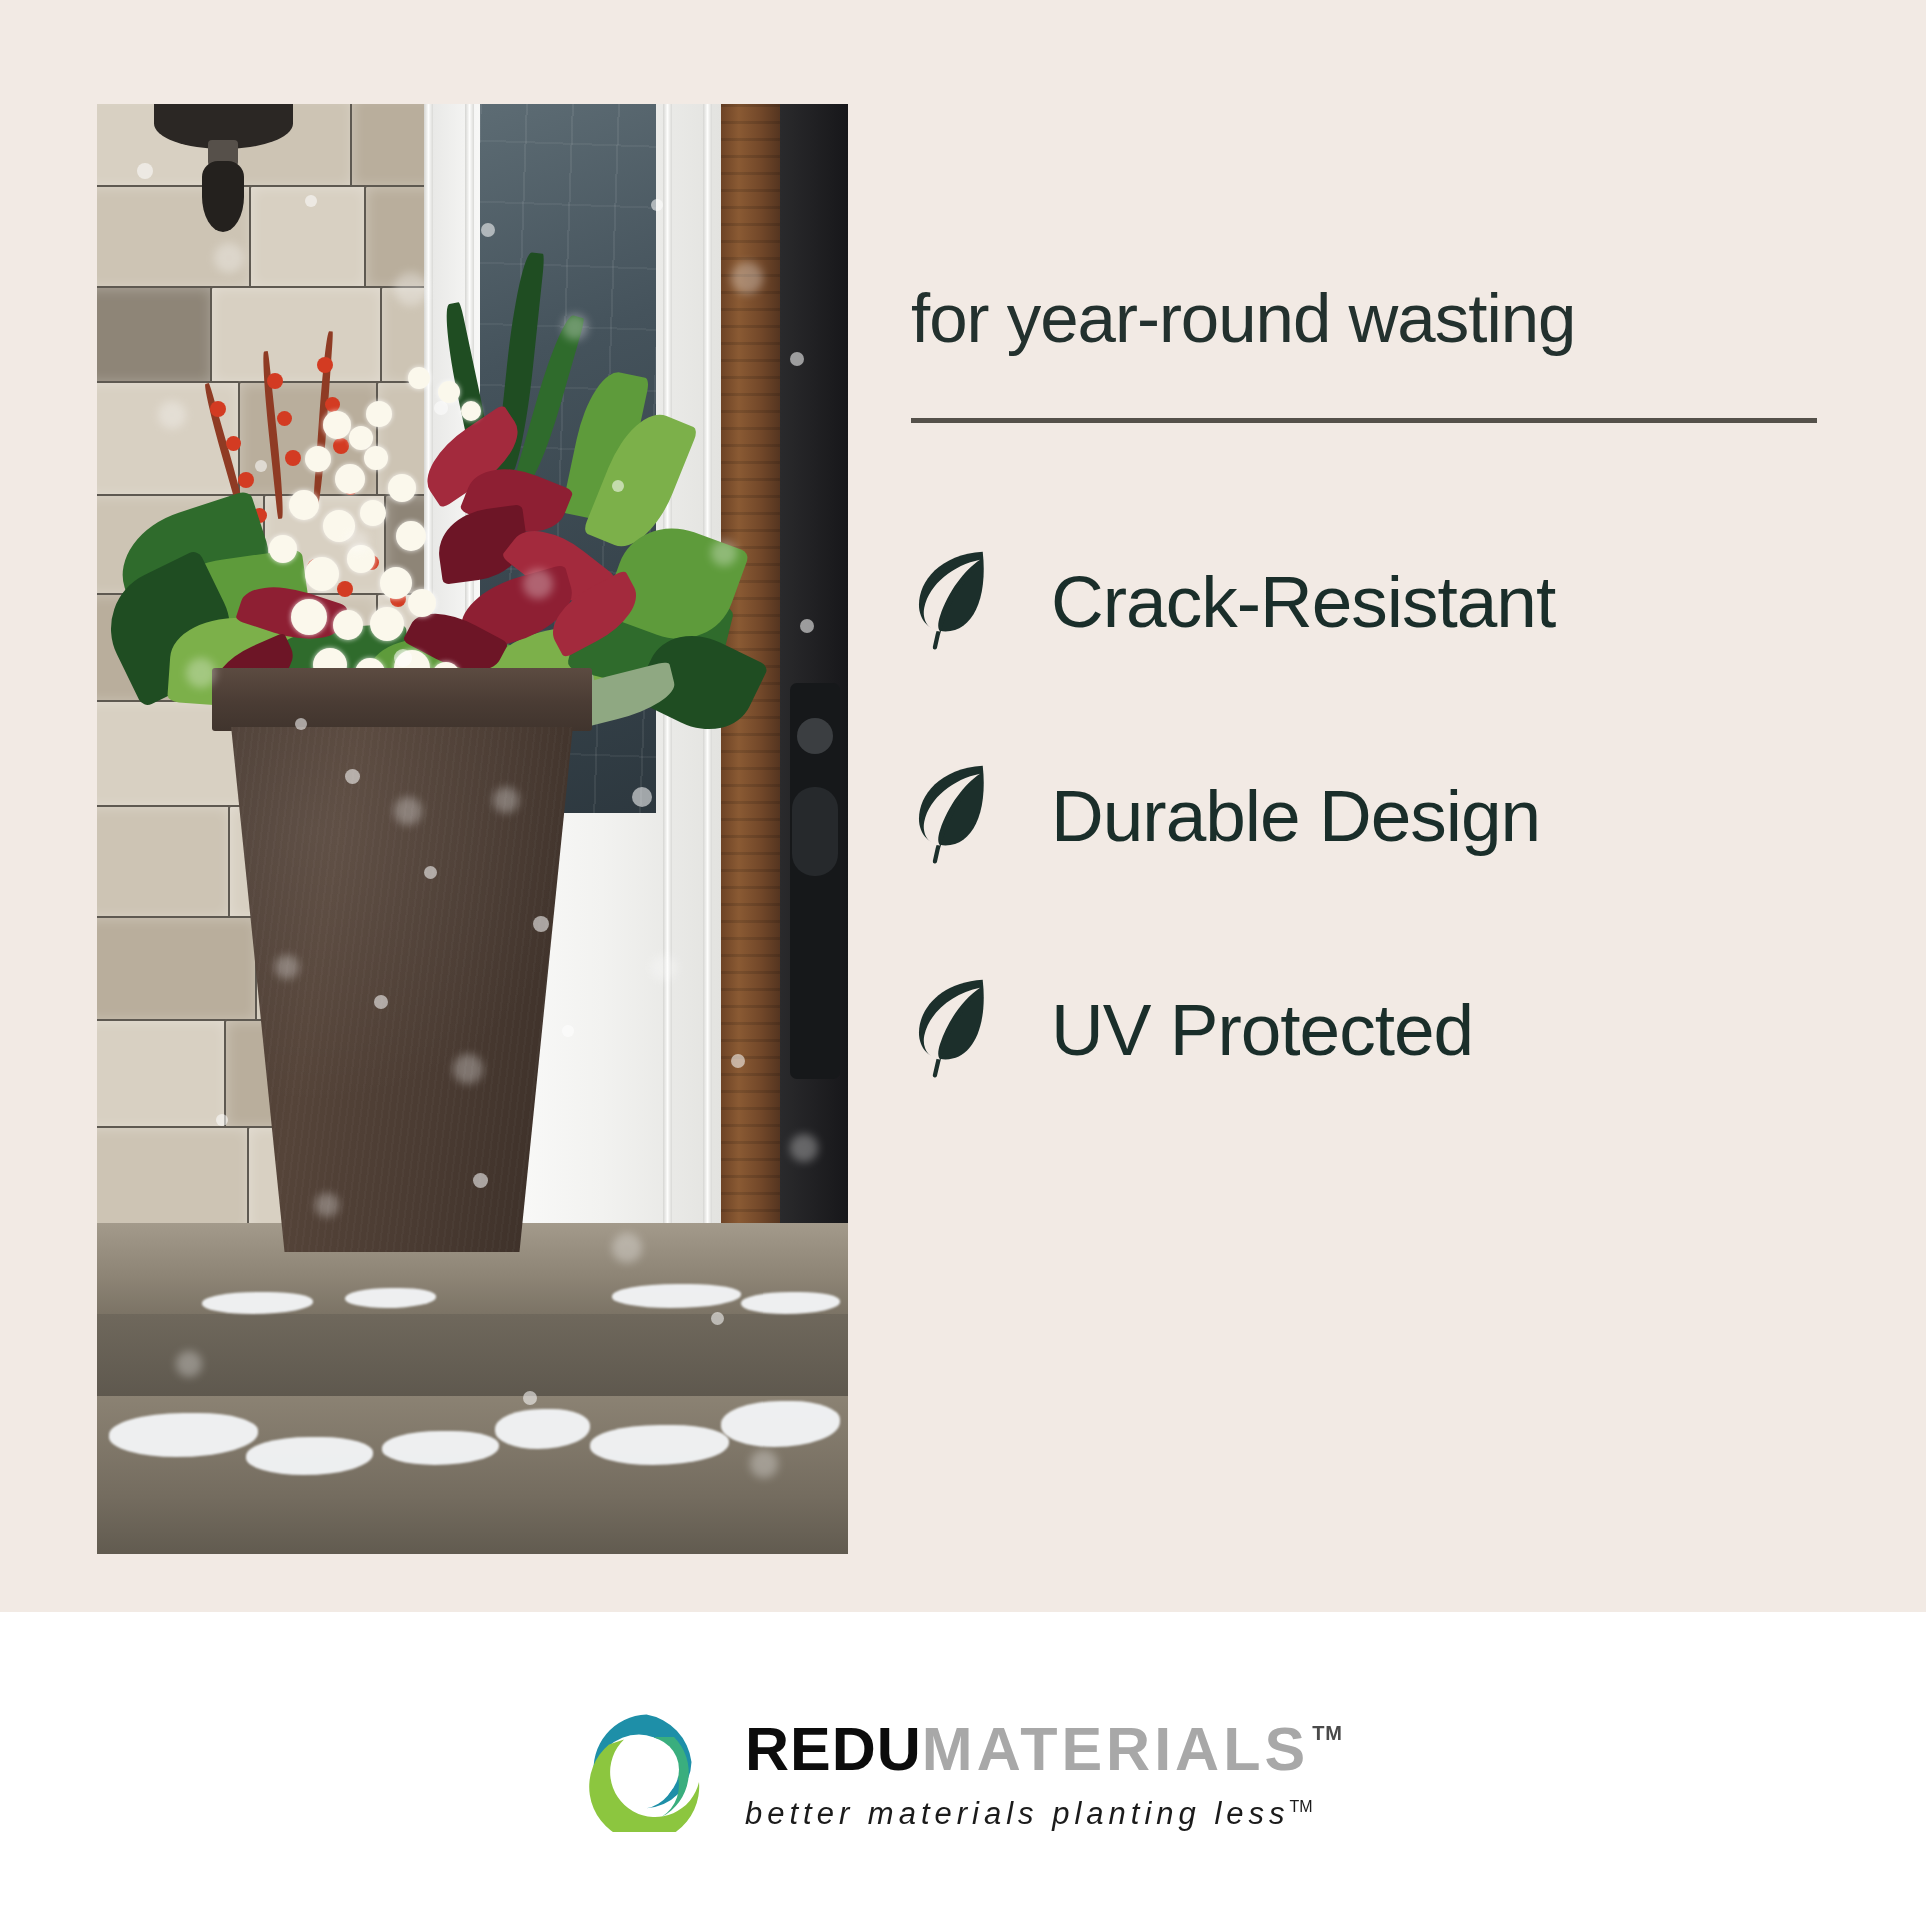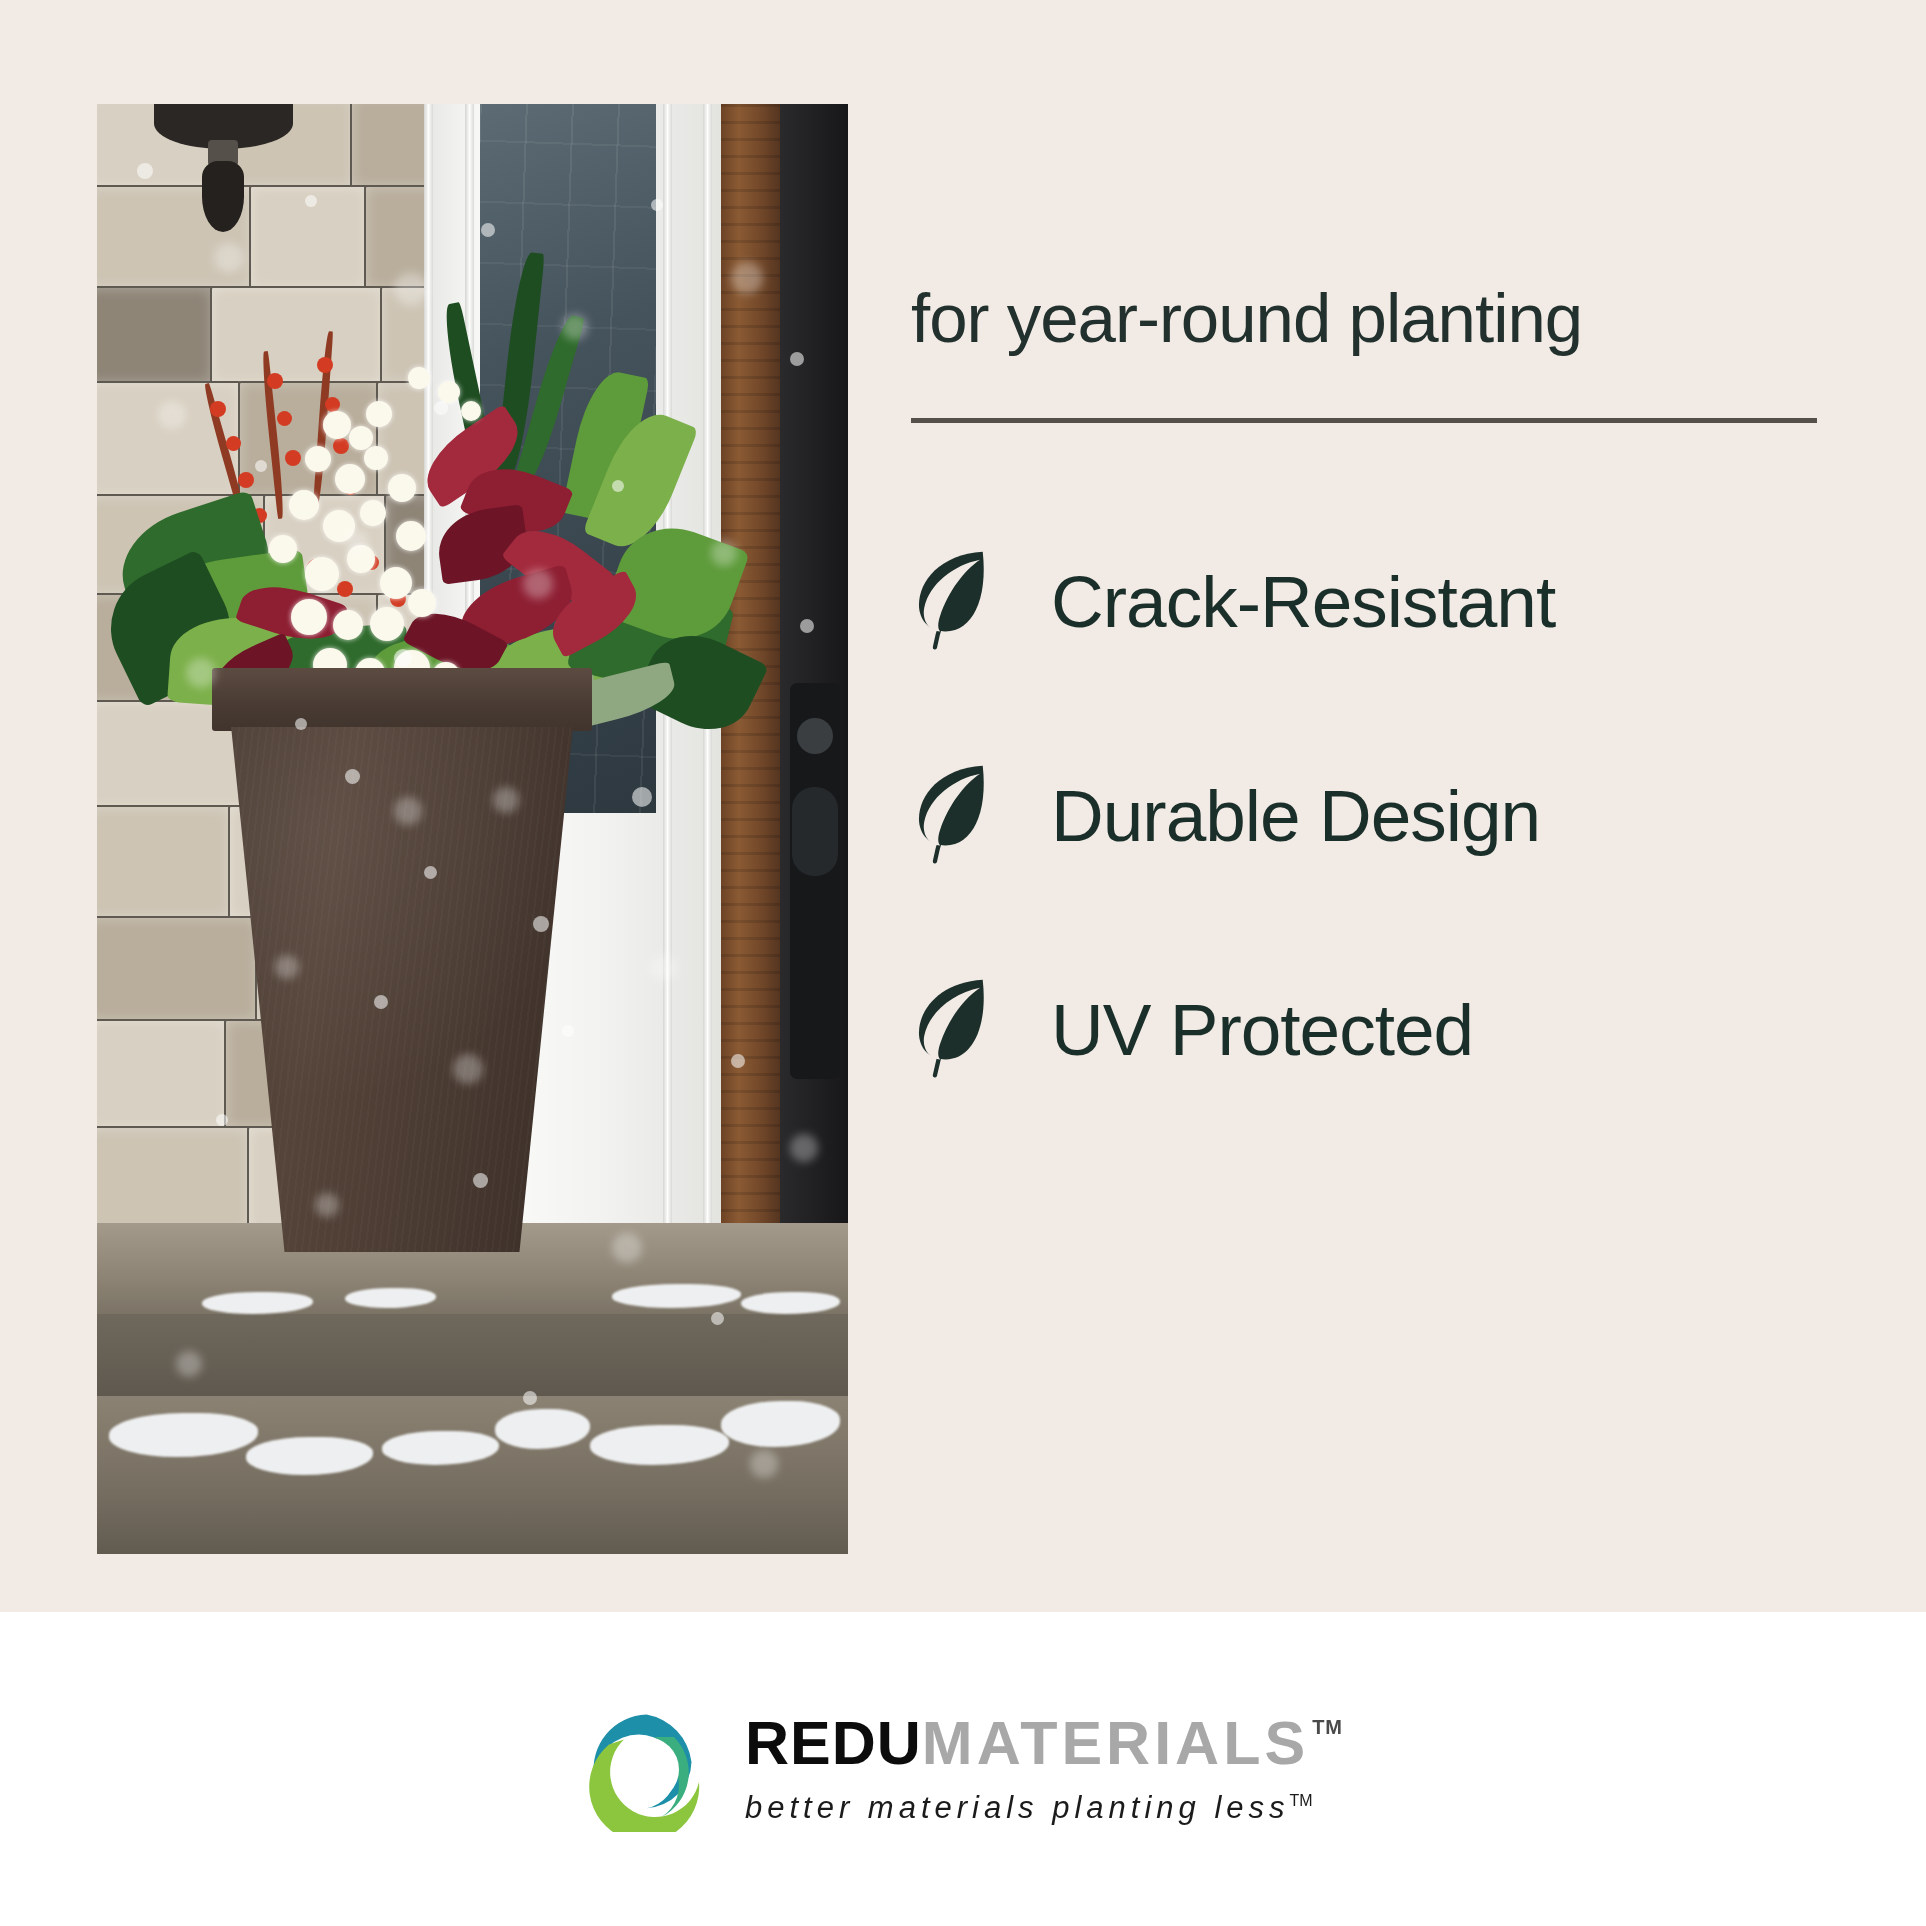--- a/index.html
+++ b/index.html
@@ -224,21 +224,21 @@
     letter-spacing:-1px;
     white-space:nowrap;
   }
 
   
   .footer {
     position:absolute; left:0; top:1612px; width:1927px; height:315px;
     background:#ffffff;
     display:flex; align-items:center; justify-content:center;
   }
-  .logo-row { display:flex; align-items:center; }
+  .logo-row { display:flex; align-items:flex-end; }
   .logo-mark { width:125px; height:125px; margin-right:36px; flex:0 0 125px; }
   .logo-text { display:flex; flex-direction:column; }
   .wordmark {
     display:flex; align-items:flex-start;
     font-size:61px; font-weight:bold; letter-spacing:1px; line-height:1;
   }
   .wm-redu { color:#0C0C0C; }
   .wm-materials { color:#A8A8A8; letter-spacing:4px; }
   .wm-tm { font-size:20px; font-weight:bold; color:#4a4a4a; margin-top:4px; margin-left:3px; }
   .tagline {
@@ -476,21 +476,21 @@
     <div class="flake soft" style="left:515px; top:1129px;width:30px; height:30px;"></div>
     <div class="flake" style="left:614px; top:1208px;width:13px; height:13px;"></div>
     <div class="flake soft" style="left:79px;  top:1247px;width:26px; height:26px;"></div>
     <div class="flake" style="left:426px; top:1287px;width:14px; height:14px;"></div>
     <div class="flake soft" style="left:653px; top:1346px;width:28px; height:28px;"></div>
     <div class="flake" style="left:535px; top:683px; width:20px; height:20px;"></div>
     <div class="flake" style="left:297px; top:545px; width:18px; height:18px;"></div>
   </div>
 
   <div class="content">
-    <div class="subhead">for year-round planting</div>
+    <div class="subhead">for year-round wasting</div>
     <div class="divider"></div>
 
     <div class="features">
 
       <div class="feature">
         <span class="leaf-icon">
           <svg viewBox="0 0 64 80" width="85" height="107">
             <path d="M54 4 C22 6 6 26 6 44 C6 56 14 64 26 64 C46 64 58 40 54 4 Z" fill="#1C2F2B"></path>
             <path d="M52 10 C38 24 24 44 18 76" stroke="#1C2F2B" stroke-width="3.2" fill="none" stroke-linecap="round"></path>
             <path d="M52 10 C40 18 28 34 22 52 C20 58 20 62 22 64 C14 64 8 56 10 46 C14 28 32 14 52 10 Z" fill="#F2EAE4"></path>

